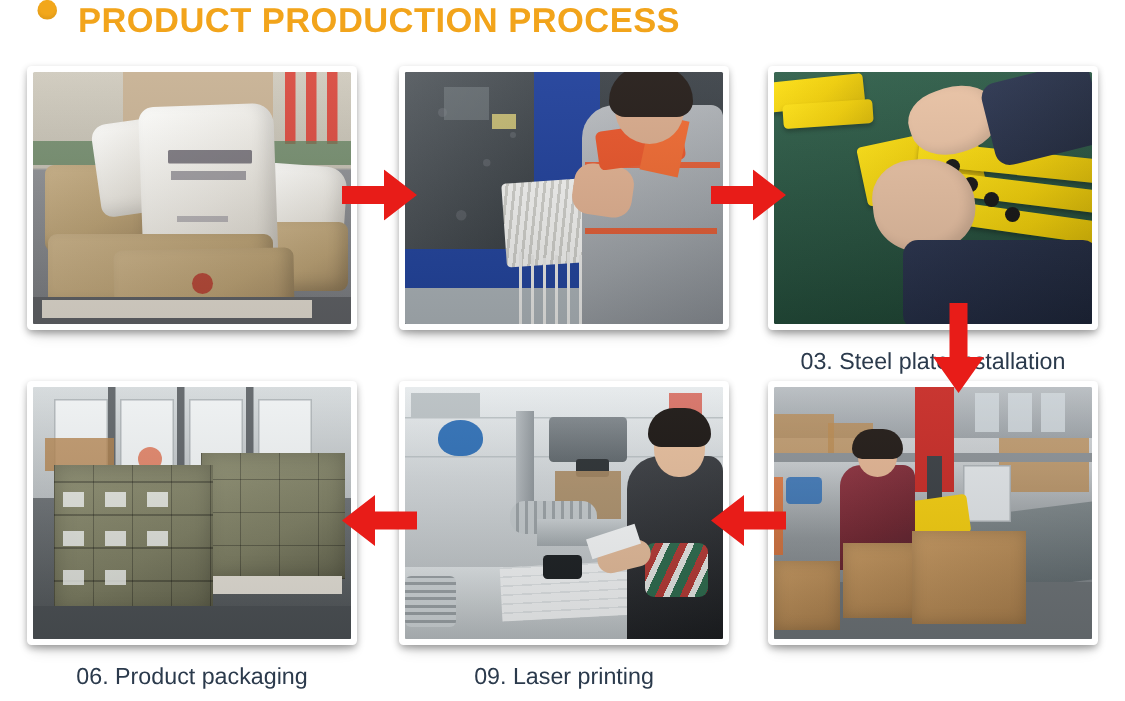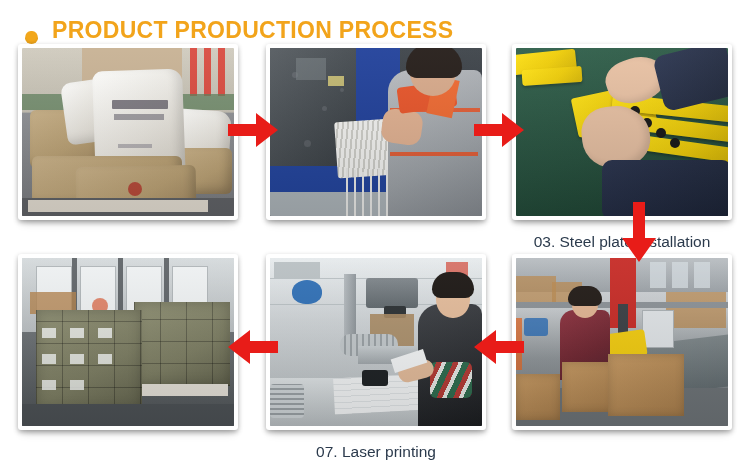--- a/index.html
+++ b/index.html
@@ -7,21 +7,21 @@
     width:750px;height:467px;
     background:#ffffff;
     font-family:"Liberation Sans", sans-serif;
     overflow:hidden;
     position:relative;
   }
 
   
   .header{
     position:absolute;left:0;top:0;width:750px;height:44px;
-    display:flex;align-items:flex-end;
+    display:flex;align-items:flex-start;
   }
   .bullet{
     width:13px;height:13px;margin-left:25px;margin-right:14px;
     background:#F2A71B;
     border-radius:45% 45% 50% 50% / 55% 55% 45% 45%;
     flex:0 0 auto;
     box-shadow:inset 0 -2px 2px rgba(0,0,0,.06);
   }
   .title{
     color:#F2A41B;
@@ -306,20 +306,21 @@
         <div class="layer tag" style="left:76px;top:70px;width:14px;height:10px;"></div>
         <div class="layer tag" style="left:20px;top:96px;width:14px;height:10px;"></div>
         <div class="layer tag" style="left:48px;top:96px;width:14px;height:10px;"></div>
         <div class="layer tag" style="left:76px;top:96px;width:14px;height:10px;"></div>
         <div class="layer tag" style="left:20px;top:122px;width:14px;height:10px;"></div>
         <div class="layer tag" style="left:48px;top:122px;width:14px;height:10px;"></div>
         <div class="layer floor"></div>
         <div class="wash" style="background:linear-gradient(180deg,rgba(255,255,255,.07),rgba(0,0,0,.12));"></div>
       </div>
     </div>
+    <div class="caption">06. Product packaging</div>
   </div>
 
   <div class="cell r1 c1">
     <div class="photo-frame">
       <div class="photo p5">
         <div class="layer wall"></div>
         <div class="layer panelline" style="left:0;top:20px;width:212px;"></div>
         <div class="layer panelline" style="left:0;top:46px;width:212px;"></div>
         <div class="layer" style="left:4px;top:4px;width:46px;height:16px;background:#b9c0c3;"></div>
         <div class="layer" style="left:176px;top:4px;width:22px;height:16px;background:#d14a3a;opacity:.75;"></div>
@@ -336,21 +337,21 @@
         <div class="layer coil"></div>
         <div class="layer wbody"></div>
         <div class="layer scarf"></div>
         <div class="layer whead"></div>
         <div class="layer whair"></div>
         <div class="layer wrist"></div>
         <div class="layer card"></div>
         <div class="wash" style="background:linear-gradient(180deg,rgba(255,255,255,.06),rgba(0,0,0,.12));"></div>
       </div>
     </div>
-    <div class="caption">07. Laser printing</div>
+    <div class="caption">09. Laser printing</div>
   </div>
 
   <div class="cell r1 c2">
     <div class="photo-frame">
       <div class="photo p4">
         <div class="layer roof"></div>
         <div class="layer win" style="left:134px;"></div>
         <div class="layer win" style="left:156px;"></div>
         <div class="layer win" style="left:178px;"></div>
         <div class="layer bg-box" style="left:0;top:18px;width:40px;height:26px;"></div>

